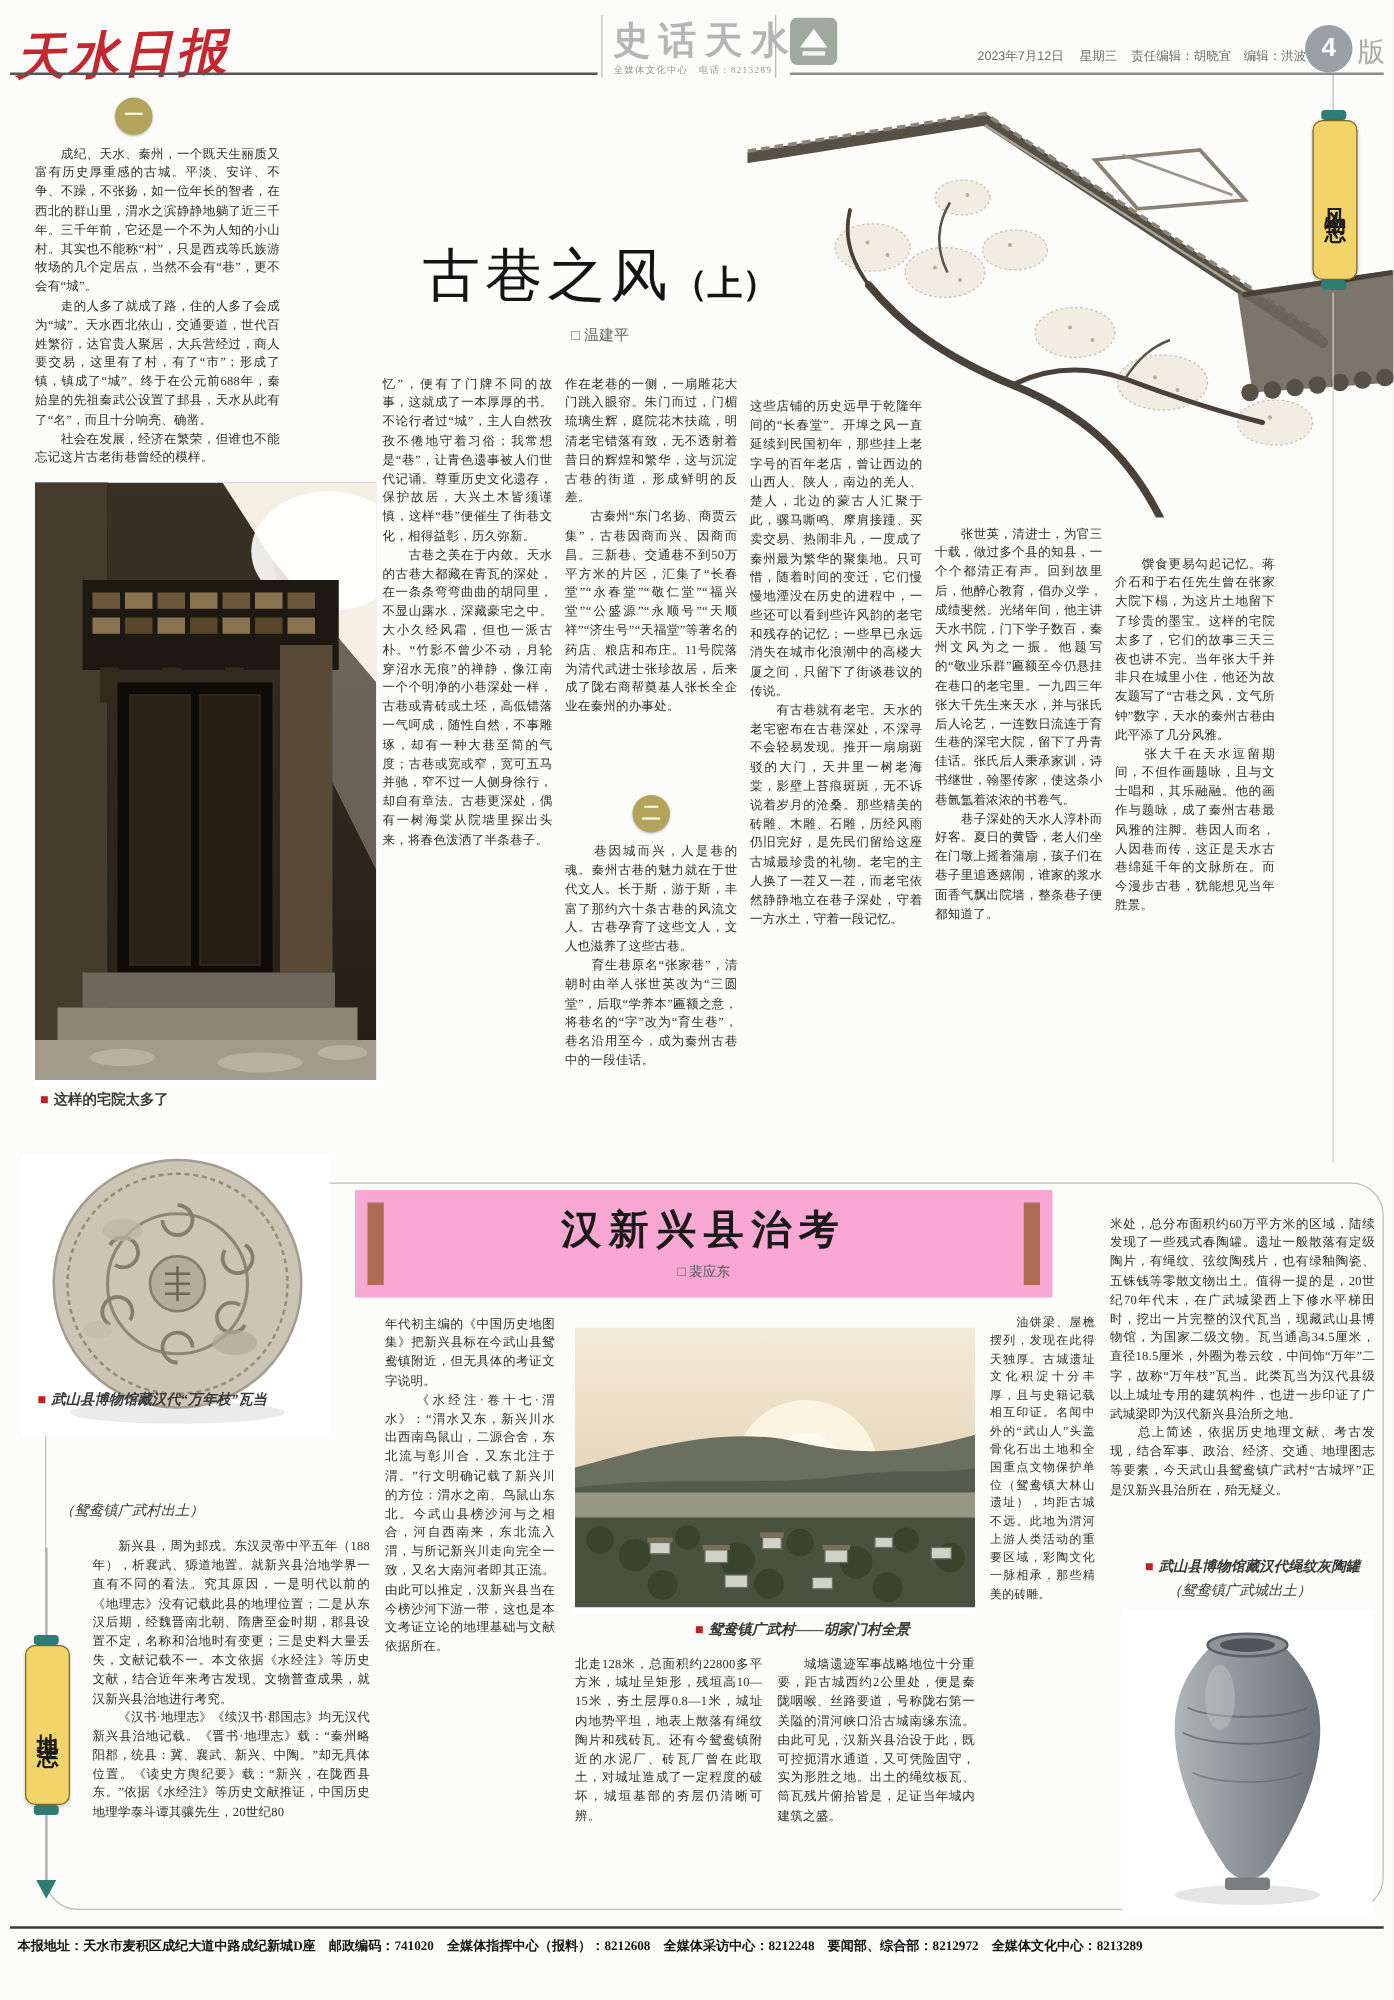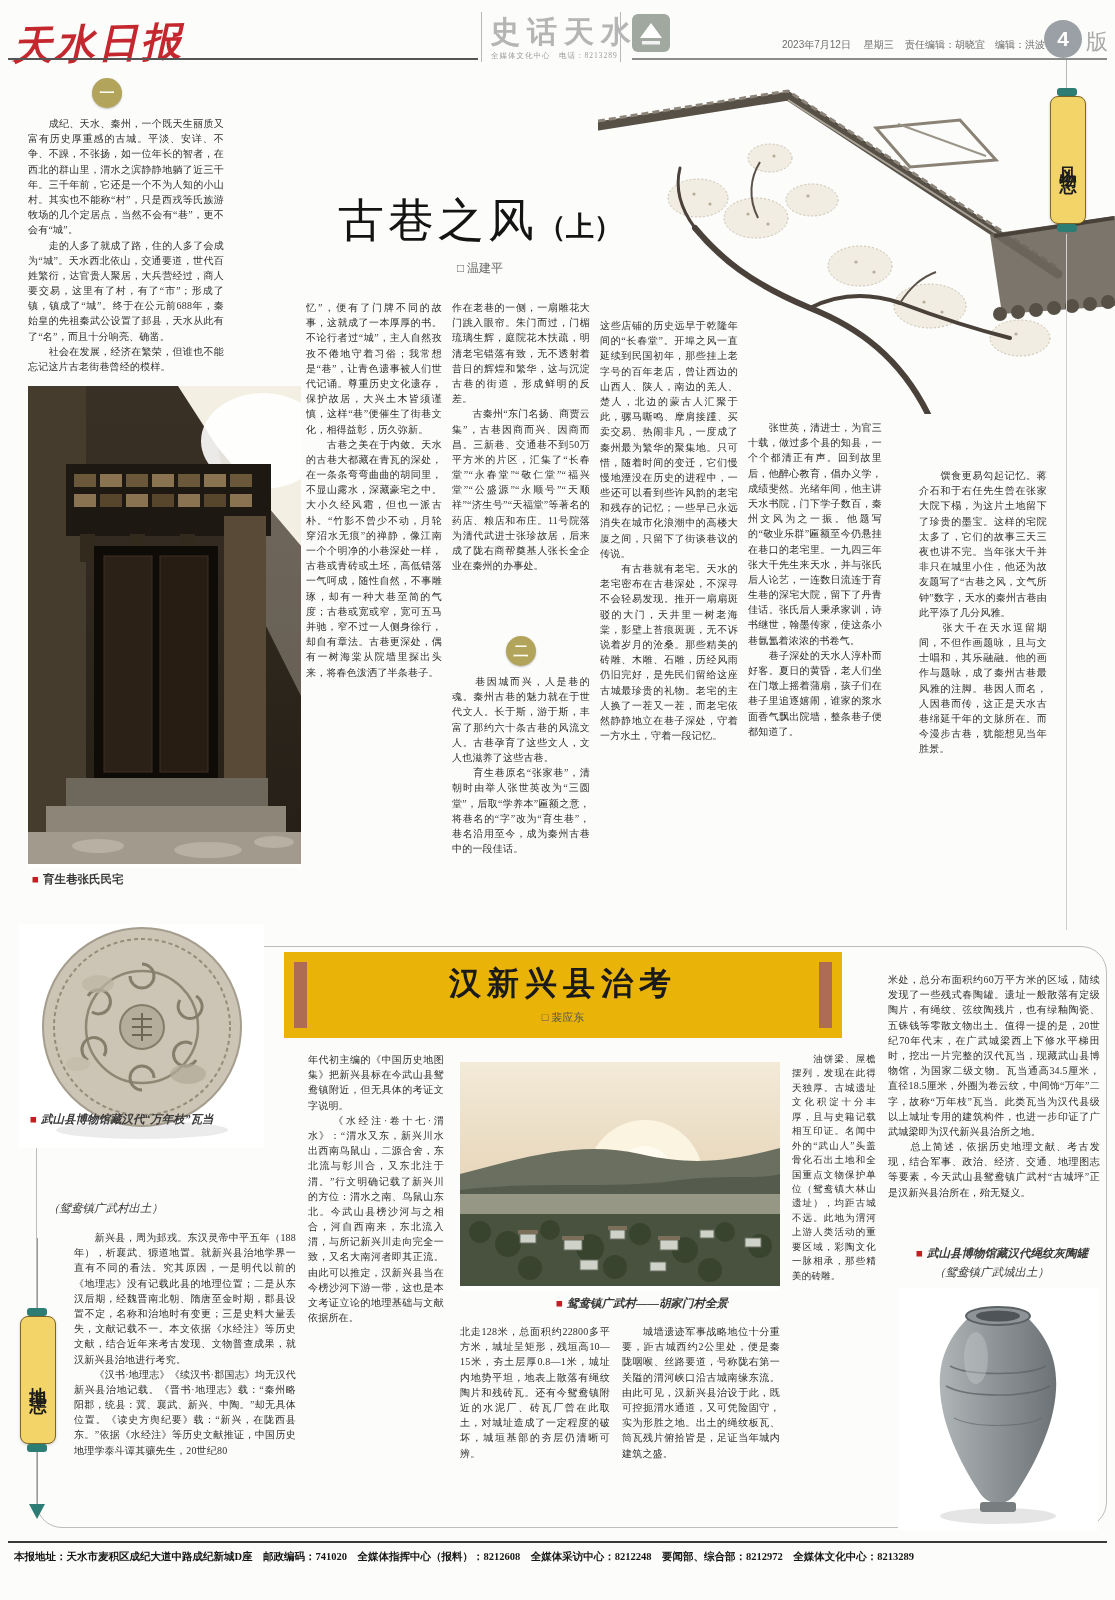--- a/index.html
+++ b/index.html
@@ -33,21 +33,21 @@
   #a1-title{left:290px;top:190px;width:380px;text-align:center;color:#141414;}
   #a1-title .main{font-size:46px;font-weight:normal;letter-spacing:4px;text-align:center;}
   #a1-title .suffix{font-size:28px;font-weight:bold;}
   #a1-author{left:290px;top:260px;width:380px;text-align:center;font-size:12px;color:#666;}
   .col{position:absolute;font-size:10px;line-height:1.52;color:#2e2e2e;text-align:justify;
        overflow:hidden;white-space:pre-wrap;letter-spacing:.2px;}
   .caption{position:absolute;font-size:11.5px;color:#3a3a3a;font-weight:bold;}
   .caption .sq{color:#c01f24;margin-right:4px;}
   .caption.sub{font-weight:normal;}
   
-  #a2-box{left:284px;top:952px;width:558px;height:86px;background:#eab308;}
+  #a2-box{left:284px;top:952px;width:558px;height:86px;background:#f9a8d4;}
   .a2bar{position:absolute;top:10px;width:13px;height:66px;background:#ae6c55;}
   #a2-title{position:absolute;left:0;top:10px;width:100%;text-align:center;font-size:32px;
             font-weight:bold;letter-spacing:6px;color:#1a1a1a;}
   #a2-author{position:absolute;left:0;top:58px;width:100%;text-align:center;font-size:11px;color:#555;}
   #a2-border{left:36px;top:946px;width:1069px;height:580px;border:1px solid #bdbdbd;border-radius:26px;}
   .photo-bg{background:#fff;}
   #footer-rule{left:8px;top:1541px;width:1099px;height:2px;background:#3a3a3a;}
   .footline{position:absolute;left:14px;width:1092px;font-size:10.5px;font-weight:bold;color:#151515;
             white-space:nowrap;overflow:hidden;}
   .tri-end{width:0;height:0;border-left:8px solid transparent;border-right:8px solid transparent;
@@ -185,38 +185,38 @@
       <rect x="196" y="130" width="42" height="262" fill="#584a36"></rect>
       <rect x="38" y="392" width="202" height="28" fill="#6e675c"></rect>
       <rect x="18" y="420" width="240" height="26" fill="#8c8578"></rect>
       <rect x="0" y="446" width="273" height="32" fill="#a29a8c"></rect>
       <ellipse cx="70" cy="460" rx="26" ry="7" fill="#b8b0a2"></ellipse>
       <ellipse cx="180" cy="464" rx="34" ry="8" fill="#b8b0a2"></ellipse>
       <ellipse cx="246" cy="456" rx="20" ry="6" fill="#b8b0a2"></ellipse>
     </svg>
   </div>
   <div class="caption" style="left:32px;top:872px;">
-    <span class="sq">■</span><span>育生巷张氏民宅</span>
+    <span class="sq">■</span><span>这样的宅院太多了</span>
   </div>
 
   <div class="col" style="left:28px;top:116px;width:196px;height:262px;">　　成纪、天水、秦州，一个既天生丽质又富有历史厚重感的古城。平淡、安详、不争、不躁，不张扬，如一位年长的智者，在西北的群山里，渭水之滨静静地躺了近三千年。三千年前，它还是一个不为人知的小山村。其实也不能称“村”，只是西戎等氏族游牧场的几个定居点，当然不会有“巷”，更不会有“城”。
 　　走的人多了就成了路，住的人多了会成为“城”。天水西北依山，交通要道，世代百姓繁衍，达官贵人聚居，大兵营经过，商人要交易，这里有了村，有了“市”；形成了镇，镇成了“城”。终于在公元前688年，秦始皇的先祖秦武公设置了邽县，天水从此有了“名”，而且十分响亮、确凿。
 　　社会在发展，经济在繁荣，但谁也不能忘记这片古老街巷曾经的模样。</div>
   <div class="col" style="left:306px;top:300px;width:136px;height:608px;">忆”，便有了门牌不同的故事，这就成了一本厚厚的书。不论行者过“城”，主人自然孜孜不倦地守着习俗；我常想是“巷”，让青色遗事被人们世代记诵。尊重历史文化遗存，保护故居，大兴土木皆须谨慎，这样“巷”便催生了街巷文化，相得益彰，历久弥新。
 　　古巷之美在于内敛。天水的古巷大都藏在青瓦的深处，在一条条弯弯曲曲的胡同里，不显山露水，深藏豪宅之中。大小久经风霜，但也一派古朴。“竹影不曾少不动，月轮穿沼水无痕”的禅静，像江南一个个明净的小巷深处一样，古巷或青砖或土坯，高低错落一气呵成，随性自然，不事雕琢，却有一种大巷至简的气度；古巷或宽或窄，宽可五马并驰，窄不过一人侧身徐行，却自有章法。古巷更深处，偶有一树海棠从院墙里探出头来，将春色泼洒了半条巷子。</div>
   <div class="col" style="left:452px;top:300px;width:138px;height:330px;">作在老巷的一侧，一扇雕花大门跳入眼帘。朱门而过，门楣琉璃生辉，庭院花木扶疏，明清老宅错落有致，无不透射着昔日的辉煌和繁华，这与沉淀古巷的街道，形成鲜明的反差。
 　　古秦州“东门名扬、商贾云集”，古巷因商而兴、因商而昌。三新巷、交通巷不到50万平方米的片区，汇集了“长春堂”“永春堂”“敬仁堂”“福兴堂”“公盛源”“永顺号”“天顺祥”“济生号”“天福堂”等著名的药店、粮店和布庄。11号院落为清代武进士张珍故居，后来成了陇右商帮奠基人张长全企业在秦州的办事处。</div>
   <div class="abs marker" style="left:506px;top:636px;">二</div>
   <div class="col" style="left:452px;top:674px;width:138px;height:234px;">　　巷因城而兴，人是巷的魂。秦州古巷的魅力就在于世代文人。长于斯，游于斯，丰富了那约六十条古巷的风流文人。古巷孕育了这些文人，文人也滋养了这些古巷。
 　　育生巷原名“张家巷”，清朝时由举人张世英改为“三圆堂”，后取“学养本”匾额之意，将巷名的“字”改为“育生巷”，巷名沿用至今，成为秦州古巷中的一段佳话。</div>
   <div class="col" style="left:600px;top:318px;width:138px;height:590px;">这些店铺的历史远早于乾隆年间的“长春堂”。开埠之风一直延续到民国初年，那些挂上老字号的百年老店，曾让西边的山西人、陕人，南边的羌人、楚人，北边的蒙古人汇聚于此，骡马嘶鸣、摩肩接踵、买卖交易、热闹非凡，一度成了秦州最为繁华的聚集地。只可惜，随着时间的变迁，它们慢慢地湮没在历史的进程中，一些还可以看到些许风韵的老宅和残存的记忆；一些早已永远消失在城市化浪潮中的高楼大厦之间，只留下了街谈巷议的传说。
 　　有古巷就有老宅。天水的老宅密布在古巷深处，不深寻不会轻易发现。推开一扇扇斑驳的大门，天井里一树老海棠，影壁上苔痕斑斑，无不诉说着岁月的沧桑。那些精美的砖雕、木雕、石雕，历经风雨仍旧完好，是先民们留给这座古城最珍贵的礼物。老宅的主人换了一茬又一茬，而老宅依然静静地立在巷子深处，守着一方水土，守着一段记忆。</div>
   <div class="col" style="left:748px;top:420px;width:134px;height:488px;">　　张世英，清进士，为官三十载，做过多个县的知县，一个个都清正有声。回到故里后，他醉心教育，倡办义学，成绩斐然。光绪年间，他主讲天水书院，门下学子数百，秦州文风为之一振。他题写的“敬业乐群”匾额至今仍悬挂在巷口的老宅里。一九四三年张大千先生来天水，并与张氏后人论艺，一连数日流连于育生巷的深宅大院，留下了丹青佳话。张氏后人秉承家训，诗书继世，翰墨传家，使这条小巷氤氲着浓浓的书卷气。
 　　巷子深处的天水人淳朴而好客。夏日的黄昏，老人们坐在门墩上摇着蒲扇，孩子们在巷子里追逐嬉闹，谁家的浆水面香气飘出院墙，整条巷子便都知道了。</div>
-  <div class="col" style="left:892px;top:468px;width:128px;height:464px;margin-left:27px;">　　馔食更易勾起记忆。蒋介石和于右任先生曾在张家大院下榻，为这片土地留下了珍贵的墨宝。这样的宅院太多了，它们的故事三天三夜也讲不完。当年张大千并非只在城里小住，他还为故友题写了“古巷之风，文气所钟”数字，天水的秦州古巷由此平添了几分风雅。
+  <div class="col" style="left:892px;top:444px;width:128px;height:464px;">　　馔食更易勾起记忆。蒋介石和于右任先生曾在张家大院下榻，为这片土地留下了珍贵的墨宝。这样的宅院太多了，它们的故事三天三夜也讲不完。当年张大千并非只在城里小住，他还为故友题写了“古巷之风，文气所钟”数字，天水的秦州古巷由此平添了几分风雅。
 　　张大千在天水逗留期间，不但作画题咏，且与文士唱和，其乐融融。他的画作与题咏，成了秦州古巷最风雅的注脚。巷因人而名，人因巷而传，这正是天水古巷绵延千年的文脉所在。而今漫步古巷，犹能想见当年胜景。</div>
 
   <div class="abs" id="a2-border"></div>
 
   <div class="abs photo-bg" style="left:18px;top:924px;">
     <svg width="246" height="220" viewBox="0 0 246 220">
       <ellipse cx="124" cy="206" rx="86" ry="9" fill="#000000" opacity="0.08"></ellipse>
       <circle cx="124" cy="103" r="99" fill="#ccc5b6" stroke="#a59d8d" stroke-width="2"></circle>
       <circle cx="124" cy="103" r="88" fill="none" stroke="#958c7a" stroke-width="2" stroke-dasharray="4 3"></circle>
       <circle cx="124" cy="103" r="56" fill="none" stroke="#8f8674" stroke-width="2.5"></circle>

